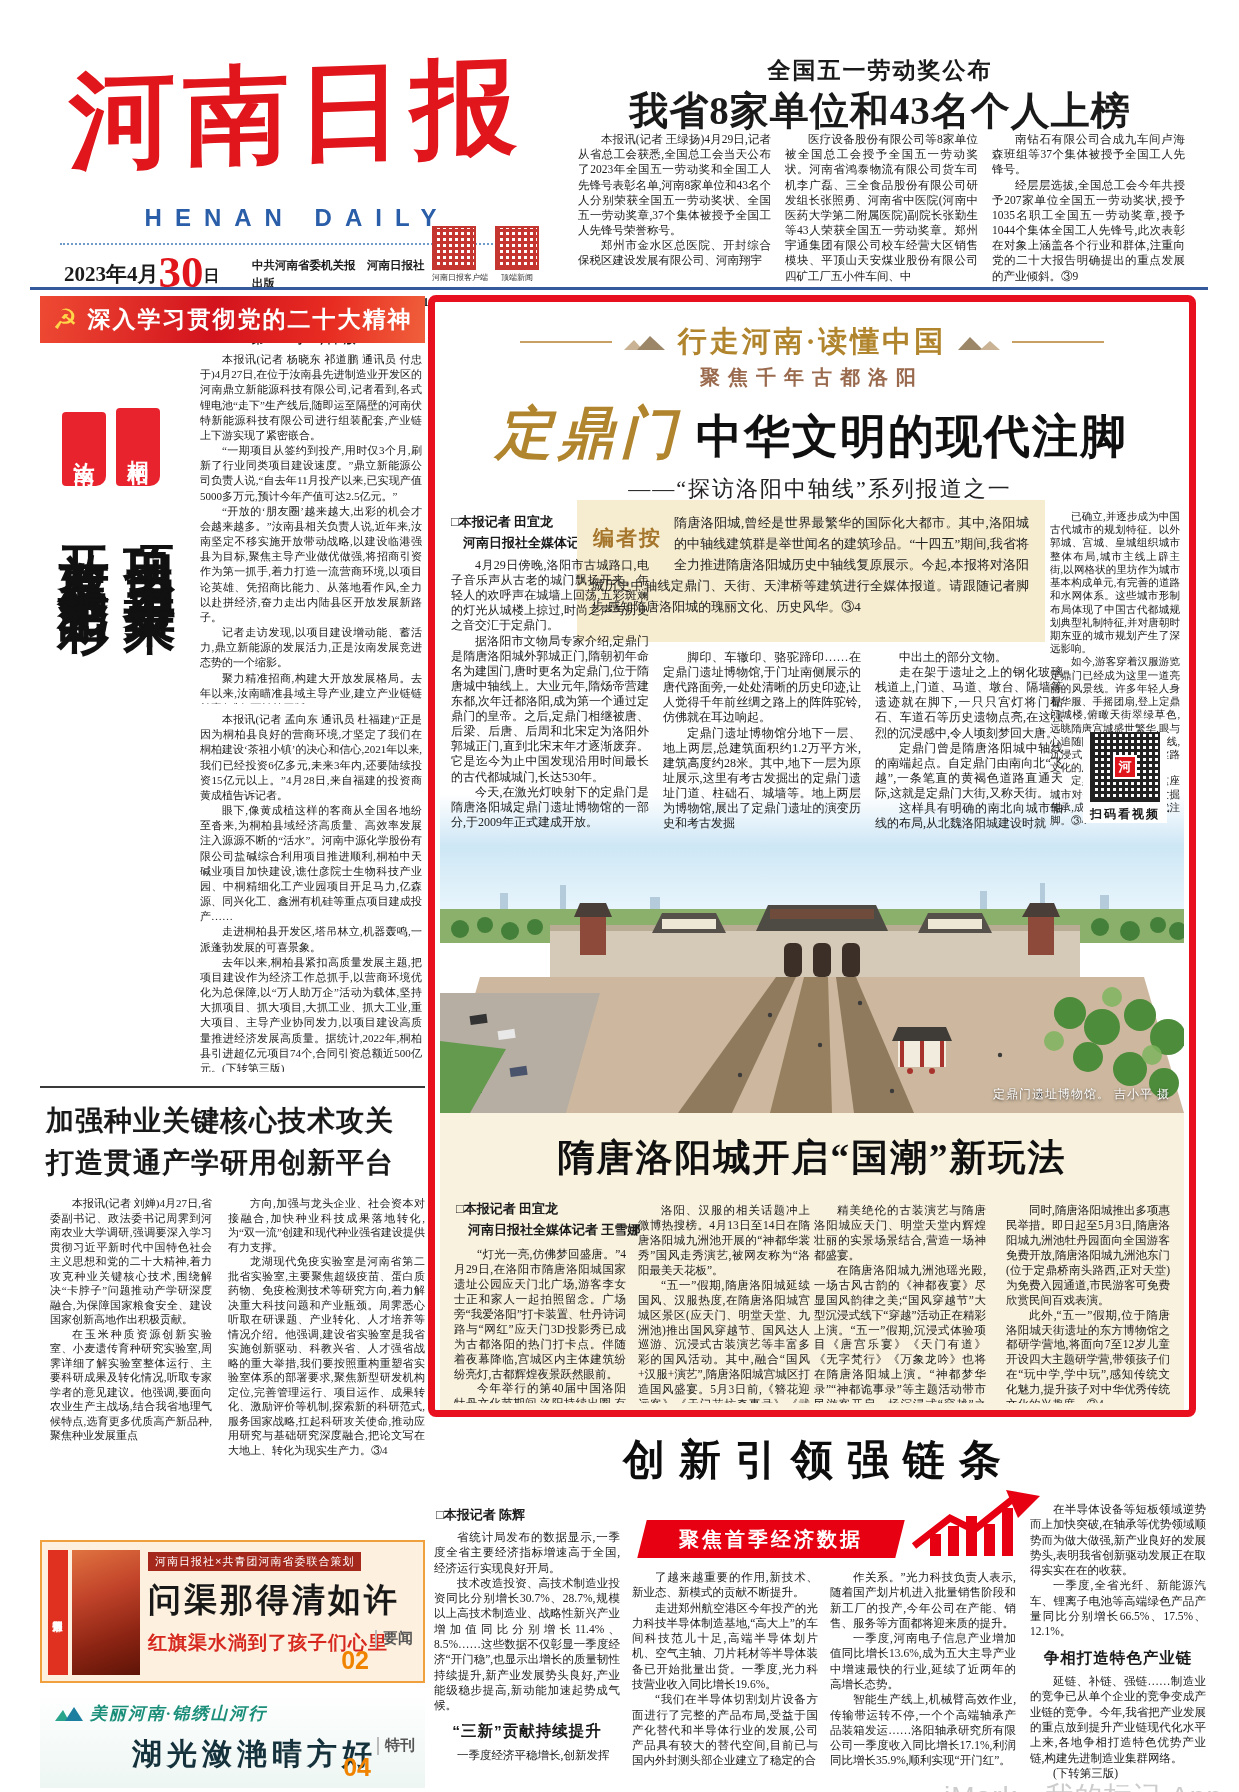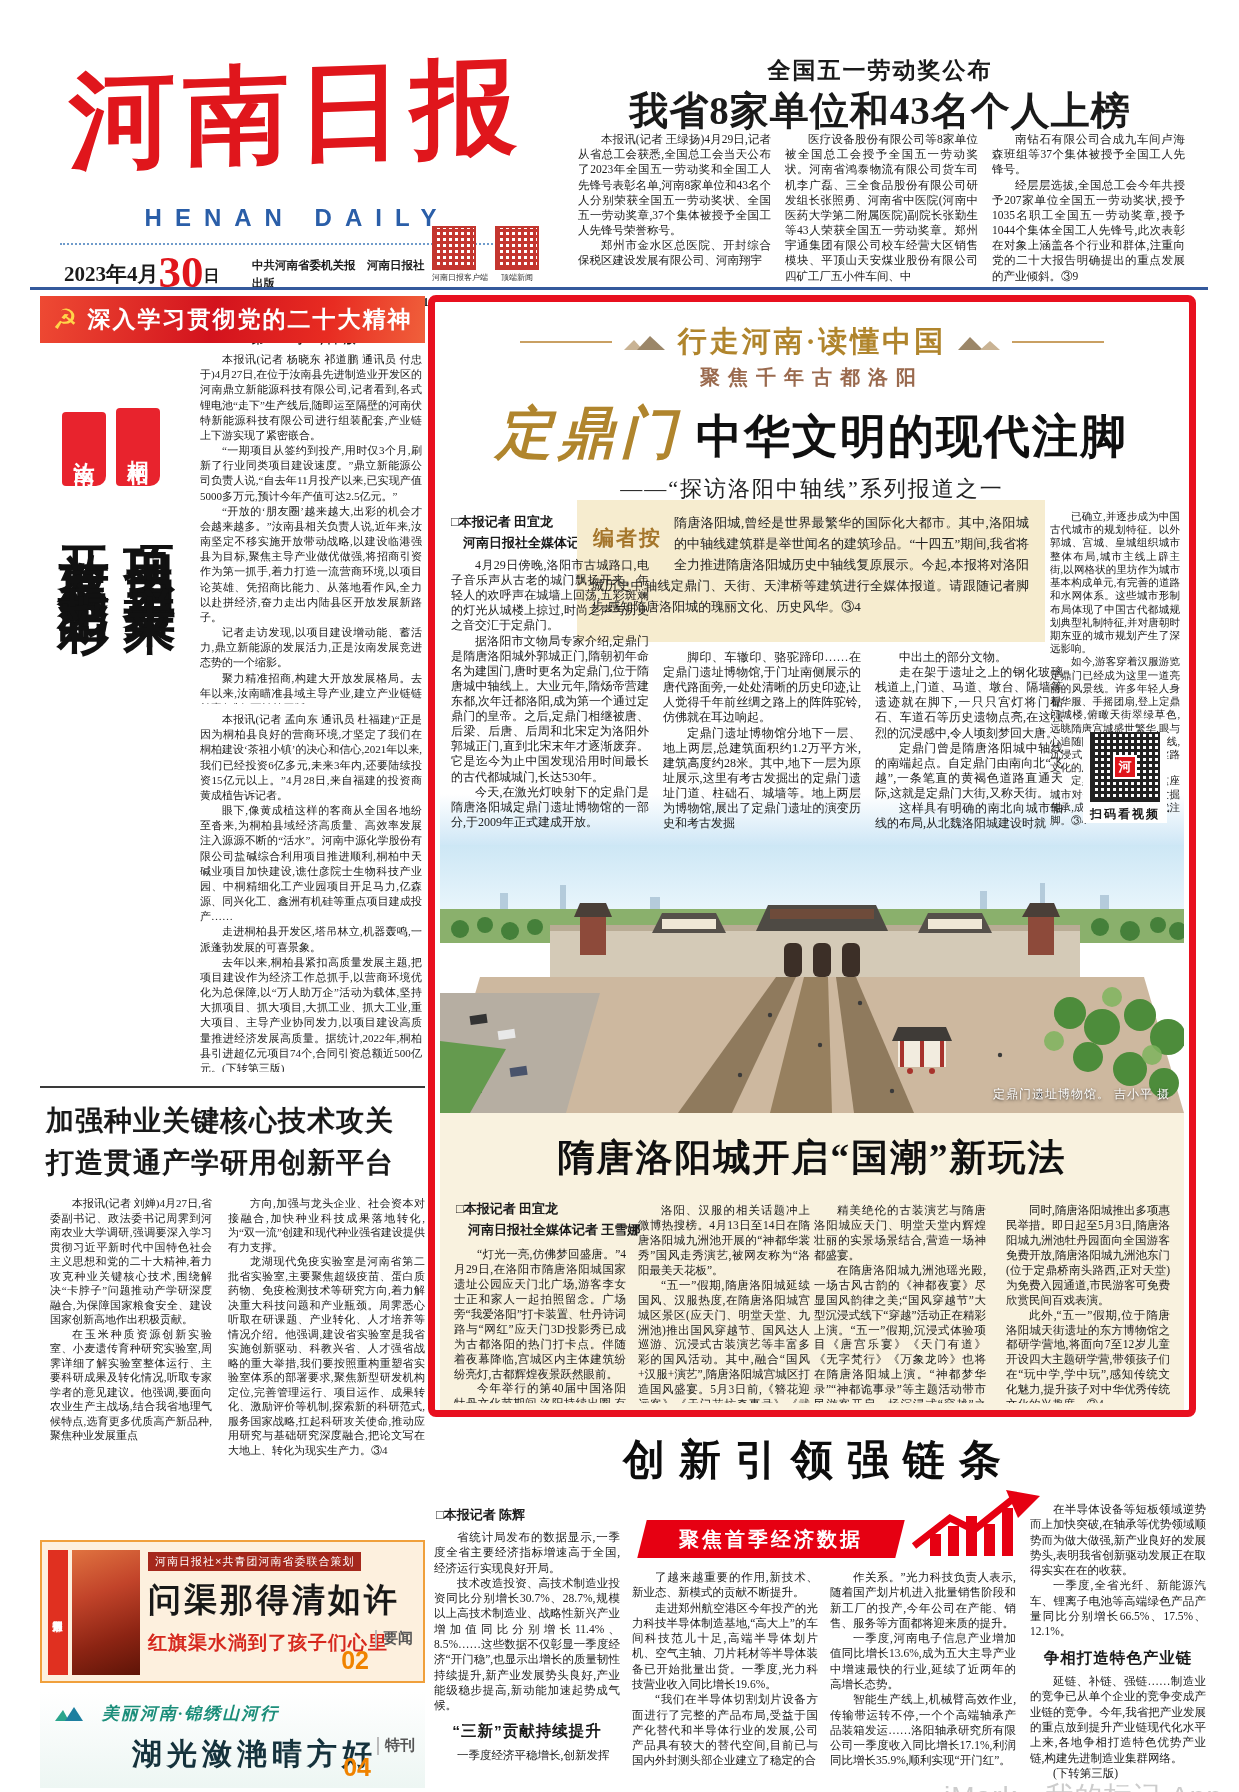--- a/index.html
+++ b/index.html
@@ -63,35 +63,35 @@
   .promo1-strap{position:absolute;left:106px;top:10px;background:#a5281c;color:#fff;font-size:11px;
     padding:2px 7px;font-family:"Liberation Sans",sans-serif;letter-spacing:1px;}
   .promo1-title{position:absolute;left:106px;top:36px;font-size:33px;font-weight:900;color:#181818;letter-spacing:3px;}
   .promo1-sub{position:absolute;left:106px;top:88px;font-size:19px;font-weight:bold;color:#d6281e;letter-spacing:1px;}
   .pageref{position:absolute;right:10px;bottom:6px;display:flex;align-items:center;gap:6px;}
   .pg-num{font-size:25px;font-weight:900;color:#f08300;font-family:"Liberation Sans",sans-serif;margin-top:44px;}
   .pg-bar{width:2px;height:18px;background:#bbb;}
   .pg-sec{font-size:15px;color:#555;font-weight:bold;}
   .promo2{left:40px;top:1692px;width:385px;height:96px;background:linear-gradient(180deg,#ffffff,#edf6f3);}
   .promo2-brand{position:absolute;left:14px;top:10px;font-size:17px;font-weight:900;font-style:italic;
-    color:#1b8e7a;letter-spacing:2px;display:flex;align-items:center;gap:18px;}
+    color:#1b8e7a;letter-spacing:2px;display:flex;align-items:center;gap:6px;}
   .promo2-title{position:absolute;left:92px;top:42px;font-size:30px;font-weight:900;color:#15323c;letter-spacing:5px;}
   
   .feature{left:428px;top:295px;width:768px;height:1122px;border:7px solid #e8101f;border-radius:8px;
     box-sizing:border-box;background:#fff;overflow:hidden;}
   .fx{position:absolute;inset:0;}
   .series-row{position:absolute;top:20px;left:0;width:100%;display:flex;align-items:center;justify-content:center;gap:10px;}
   .gold-line{width:92px;height:2px;background:#c9a063;}
   .series-title{font-size:29px;font-weight:900;color:#b0852d;letter-spacing:3px;text-align:center;}
   .series-sub{position:absolute;top:62px;left:0;width:100%;text-align:center;font-size:20px;font-weight:900;
     color:#9a6a4e;letter-spacing:8px;}
   .fhead-row{position:absolute;top:94px;left:0;width:100%;text-align:center;white-space:nowrap;}
   .fhead-callig{font-size:56px;font-weight:900;color:#b0852d;font-style:italic;letter-spacing:6px;margin-right:14px;}
   .fhead-main{font-size:46px;font-weight:900;color:#101010;letter-spacing:2px;}
-  .fhead-sub{position:absolute;top:172px;left:0;width:100%;text-align:center;font-size:22px;color:#222;letter-spacing:2px;}
+  .fhead-sub{position:absolute;top:172px;left:0;width:100%;text-align:center;font-size:22px;color:#222;letter-spacing:2px;padding-left:8px;}
   .fbyline{position:absolute;left:16px;top:210px;font-size:13px;font-weight:bold;line-height:1.6;}
   .fbyline .l2{padding-left:12px;}
   .editor-note{position:absolute;left:142px;top:198px;width:468px;height:142px;background:#f6eccf;
     padding:12px 16px 10px 14px;box-sizing:border-box;overflow:hidden;}
   .editor-label{float:left;font-size:21px;font-weight:900;color:#a5762b;letter-spacing:2px;
     margin:12px 12px 4px 2px;font-family:"Liberation Sans",sans-serif;}
   .editor-text{font-size:13px;line-height:1.62;text-align:justify;color:#222;}
   .fcol{position:absolute;overflow:hidden;font-size:12px;line-height:1.26;}
   .fcol p{margin:0;text-indent:2em;text-align:justify;}
   .sky-hint{position:absolute;left:5px;top:492px;width:744px;height:51px;

